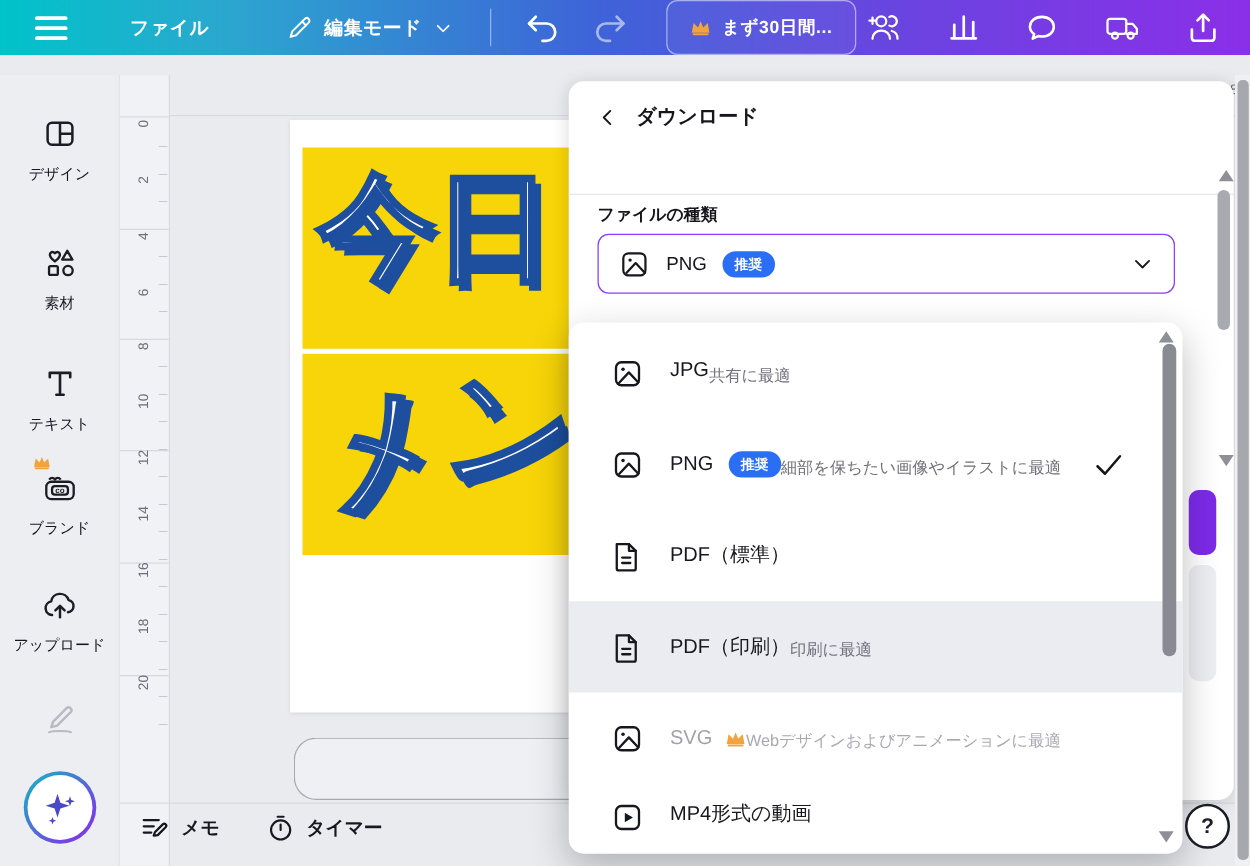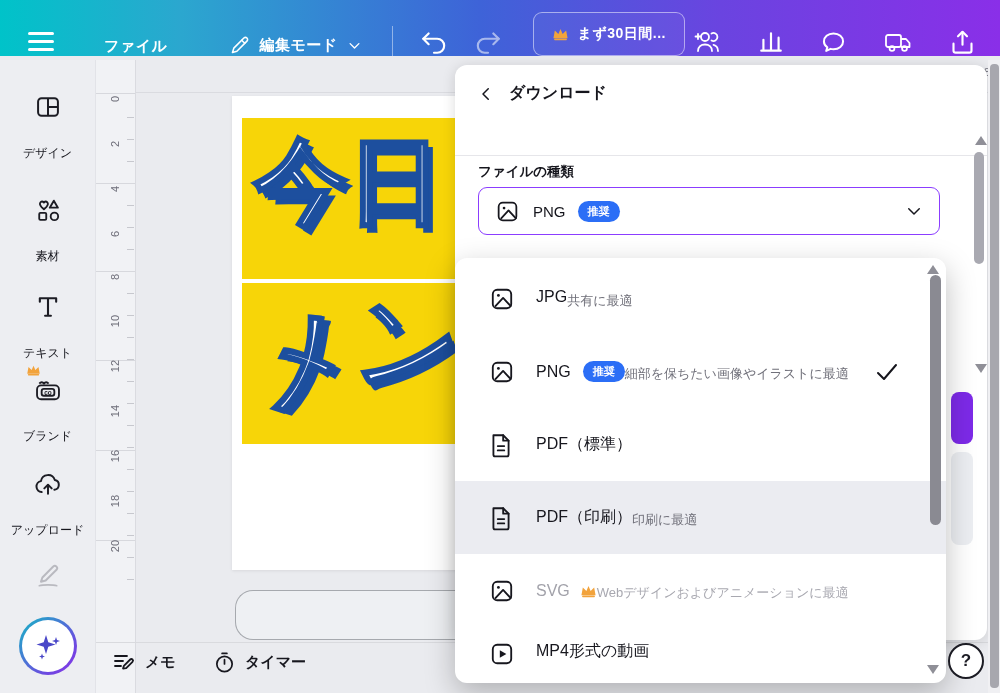--- a/index.html
+++ b/index.html
@@ -1,42 +1,42 @@
 <!DOCTYPE html>
 <html><head>
 <meta charset="utf-8">
 <style>
   html,body{margin:0;padding:0;background:#fff}
   .screen{position:relative;width:1000px;height:693px;overflow:hidden;
     font-family:"Liberation Sans","DejaVu Sans",sans-serif;background:#eaebef;color:#16161d}
   svg{display:block}
 
   
-  .topbar{position:absolute;left:0;top:0;width:1000px;height:56px;z-index:30;
+  .topbar{position:absolute;left:0;top:0;width:1000px;height:44px;z-index:30;
     background:linear-gradient(90deg,#00c3c9 0%,#2ba7cf 18%,#3e63d8 48%,#6a44e0 72%,#8a2fe8 100%);
-    display:flex;align-items:flex-end;color:#fff;padding:0 20px 0 28px;box-sizing:border-box}
+    display:flex;align-items:center;color:#fff;padding:0 20px 0 28px;box-sizing:border-box}
   .tb-txt{font-size:15px;font-weight:700;letter-spacing:.5px;white-space:nowrap}
   .hamburger{width:26px;cursor:pointer}
   .hamburger div{height:3px;background:#fff;border-radius:2px;margin:5px 0}
   .file-btn{margin-left:50px;cursor:pointer}
   .editmode{margin-left:62px;display:flex;align-items:center;gap:9px;cursor:pointer}
   .tb-divider{margin-left:30px;width:1px;height:30px;background:rgba(255,255,255,.45)}
   .tb-icon{cursor:pointer}
   .undo{margin-left:26px}
   .redo{margin-left:24px;opacity:.55}
   .trial-pill{margin-left:30px;height:42px;padding:0 18px;border:1px solid rgba(255,255,255,.5);
     border-radius:9px;display:flex;align-items:center;gap:9px;cursor:pointer;background:rgba(255,255,255,.04)}
   .trial-pill .tb-txt{font-size:14px}
   .tb-right{margin-left:auto;display:flex;align-items:center;gap:36px;margin-right:4px}
 
   
   .sidebar{position:absolute;left:0;top:60px;width:95px;height:633px;background:#edeef2;z-index:25;
     border-right:1px solid #e2e3e8}
   .sb-item{position:absolute;left:0;width:95px;display:flex;flex-direction:column;align-items:center;cursor:pointer}
-  .sb-label{font-size:12px;color:#17171e;margin-top:24px;white-space:nowrap}
+  .sb-label{font-size:12px;color:#17171e;margin-top:10px;white-space:nowrap}
   .sb-crown{position:absolute;top:-12px;right:22px}
   .magic-btn{position:absolute;left:19px;top:557px;width:58px;height:58px;border-radius:50%;cursor:pointer;
     background:linear-gradient(135deg,#14b8c4,#6b4ce0 70%,#8a2fe8);padding:3px;box-sizing:border-box}
   .magic-inner{width:100%;height:100%;border-radius:50%;background:#fff;display:flex;align-items:center;justify-content:center}
 
   
   .vruler{position:absolute;left:95px;top:60px;width:40px;height:633px;background:#f1f2f5;
     border-right:1px solid #dadbe0;z-index:2}
   .hruler-line{position:absolute;left:95px;top:92px;width:905px;height:1px;background:#dadbe0;z-index:2}
   .rsep{position:absolute;left:95px;width:40px;height:1px;background:#d7d8dd;z-index:3}

